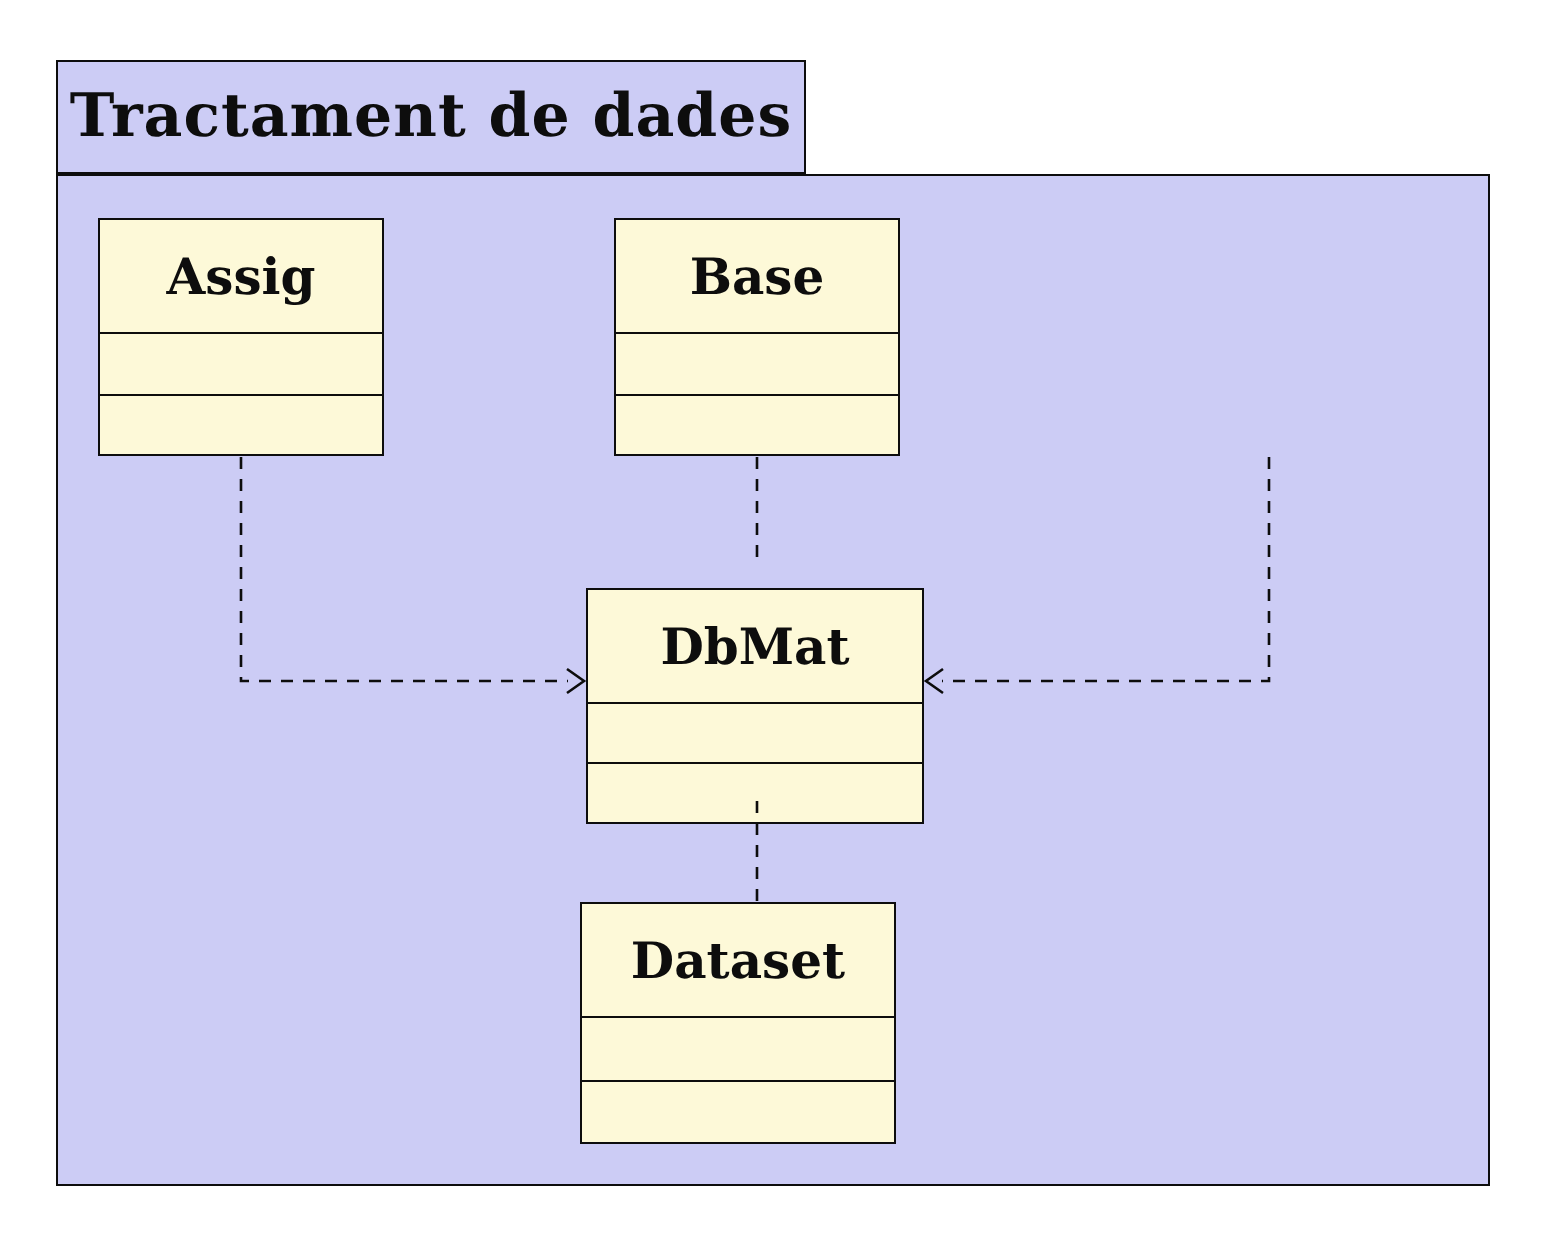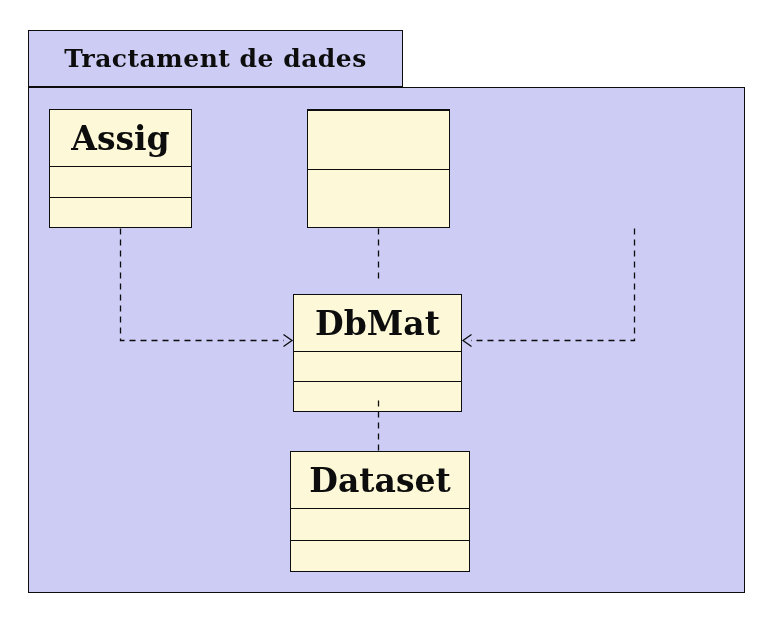--- a/index.html
+++ b/index.html
@@ -19,21 +19,21 @@
     position: absolute;
     left: 28px; top: 30px;
     width: 375px; height: 57px;
     background: var(--package-fill, #ccccf5);
     border: 1.5px solid var(--line-color, #000);
     box-sizing: border-box;
     display: flex;
     align-items: center;
     justify-content: center;
     font-weight: bold;
-    font-size: 25px;
+    font-size: 30px;
     letter-spacing: 0.5px;
     color: var(--text-color, #0d0d0d);
     z-index: 2;
   }
   .pkg-body {
     position: absolute;
     left: 28px; top: 87px;
     width: 717px; height: 506px;
     background: var(--package-fill, #ccccf5);
     border: 1.5px solid var(--line-color, #000);
@@ -48,32 +48,32 @@
     display: flex;
     flex-direction: column;
     z-index: 3;
   }
   .cls .title {
     height: 56px;
     display: flex;
     align-items: center;
     justify-content: center;
     font-weight: bold;
-    font-size: 33px;
+    font-size: 25px;
     color: var(--text-color, #0d0d0d);
   }
   .cls .comp {
     flex: 1;
     border-top: 1.4px solid var(--line-color, #000);
   }
   #cls-assig   { left: 49px;  top: 109px; width: 143px; height: 119px; }
   #cls-base    { left: 307px; top: 109px; width: 143px; height: 119px; }
   #cls-taumat  { left: 547px; top: 109px; width: 175px; height: 119px; }
   #cls-dbmat   { left: 293px; top: 282px; width: 169px; height: 118px; margin-top: 12px; }
-  #cls-dataset { left: 290px; top: 451px; width: 180px; height: 121px; text-align: center; }
+  #cls-dataset { left: 290px; top: 451px; width: 158px; height: 121px; text-align: center; }
   svg.connectors {
     position: absolute;
     left: 0; top: 0;
     width: 774px; height: 622px;
     z-index: 4;
     pointer-events: none;
   }
   svg.connectors .edge {
     fill: none;
     stroke: var(--line-color, #000);
@@ -97,20 +97,21 @@
 
   <div class="pkg-body"></div>
 
   <div class="cls" id="cls-assig">
     <div class="title">Assig</div>
     <div class="comp"></div>
     <div class="comp"></div>
   </div>
 
   <div class="cls" id="cls-base">
+    <div class="title">Base</div>
     <div class="comp"></div>
     <div class="comp"></div>
   </div>
 
 
   <div class="cls" id="cls-dbmat">
     <div class="title">DbMat</div>
     <div class="comp"></div>
     <div class="comp"></div>
   </div>

